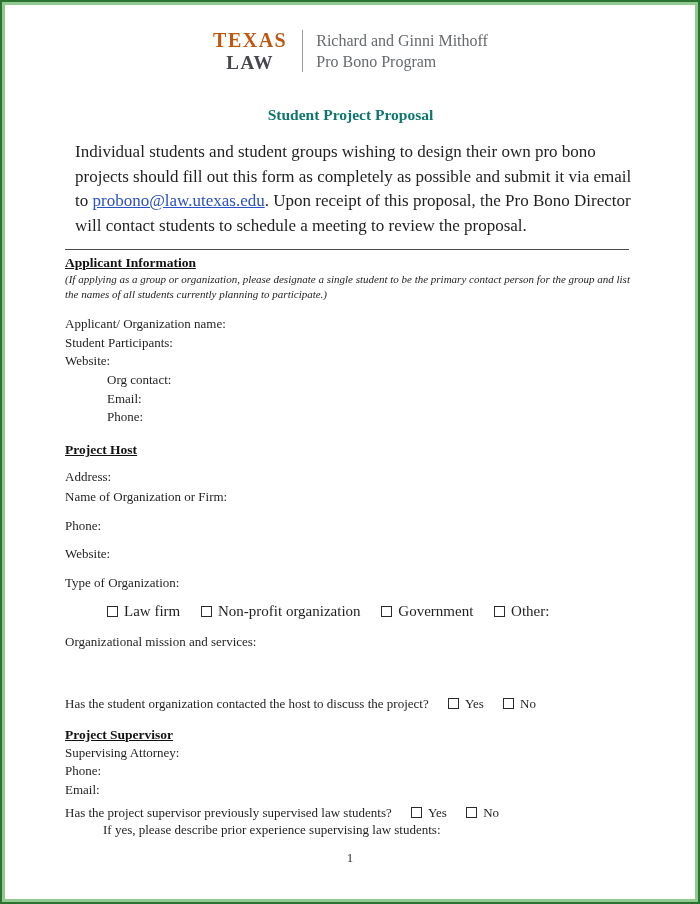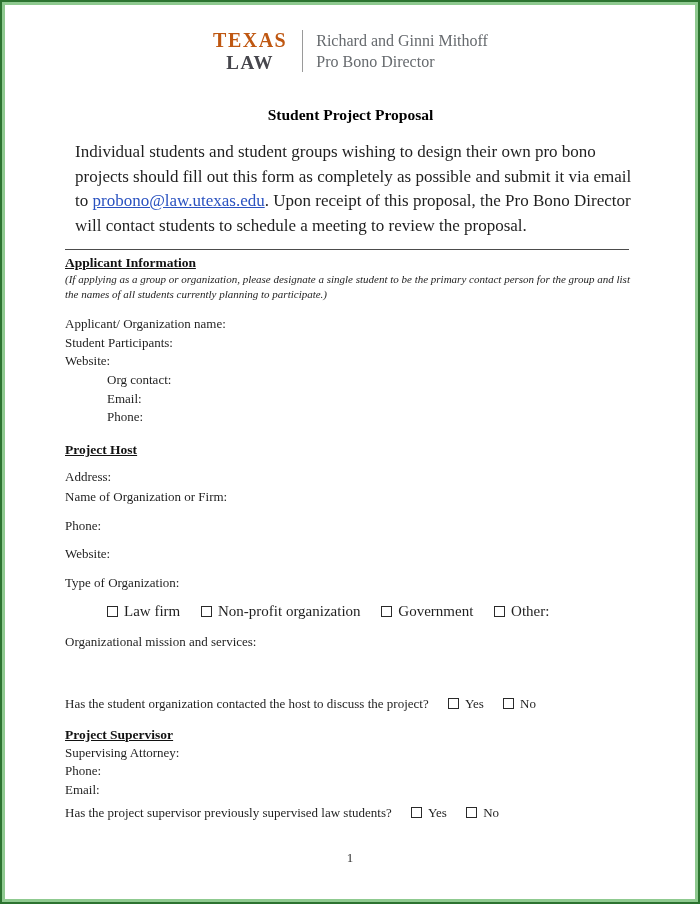--- a/index.html
+++ b/index.html
@@ -14,21 +14,21 @@
     overflow:hidden;
   }
   
   .masthead{display:flex;justify-content:center;align-items:center;margin-top:2px;}
   .wordmark{text-align:center;line-height:1;font-weight:700;letter-spacing:1.5px;}
   .wordmark .texas{font-size:20px;color:#bf5711;}
   .wordmark .law{font-size:19px;color:#47474d;margin-top:3px;}
   .logo-divider{width:1px;height:42px;background:#9a9a9a;margin:0 13px 0 15px;}
   .program{font-size:16px;color:#666a6e;line-height:1.32;}
   
-  .doc-title{text-align:center;font-size:15.5px;font-weight:700;margin:34px 0 8px 0;color:#000000;}
+  .doc-title{text-align:center;font-size:15.5px;font-weight:700;margin:34px 0 8px 0;color:#0f766e;}
   
   .intro{font-size:17px;line-height:1.44;margin:16px 0 0 10px;}
   .intro a{color:#2a52c0;text-decoration:underline;}
   hr.rule{border:none;border-top:1px solid #4c4c4c;margin:11px 7px 0 0;}
   
   .sec-heading{font-size:13.5px;font-weight:700;text-decoration:underline;margin:5px 0 0 0;color:#121212;}
   .note{font-size:11px;font-style:italic;line-height:1.4;margin:1px 0 0 0;color:#232323;}
   .field{font-size:13px;line-height:1.44;}
   .fields-tight{margin-top:12px;}
   .indented{margin-left:42px;}
@@ -53,21 +53,21 @@
 <div class="page">
 
   <header class="masthead">
     <div class="wordmark">
       <div class="texas">TEXAS</div>
       <div class="law">LAW</div>
     </div>
     <div class="logo-divider"></div>
     <div class="program">
       <div>Richard and Ginni Mithoff</div>
-      <div>Pro Bono Director</div>
+      <div>Pro Bono Program</div>
     </div>
   </header>
 
   <h1 class="doc-title">Student Project Proposal</h1>
 
   <p class="intro"><span>Individual students and student groups wishing to design their own pro bono projects should fill out this form as completely as possible and submit it via email to </span><a href="#">probono@law.utexas.edu</a><span>.  Upon receipt of this proposal, the Pro Bono Director will contact students to schedule a meeting to review the proposal.</span></p>
 
   <hr class="rule">
 
   <section>
@@ -112,17 +112,18 @@
     <div class="sec-heading">Project Supervisor</div>
     <div class="field host-first">Supervising Attorney:</div>
     <div class="field">Phone:</div>
     <div class="field">Email:</div>
 
     <div class="question">
       <span>Has the project supervisor previously supervised law students?</span>
       <span class="cb-pair"><span class="cb"></span><span>Yes</span></span>
       <span class="cb-pair"><span class="cb"></span><span>No</span></span>
     </div>
+    <div class="field if-yes">If yes, please describe prior experience supervising law students:</div>
   </section>
 
   <div class="footer">1</div>
 
 </div>
 
 </body></html>

